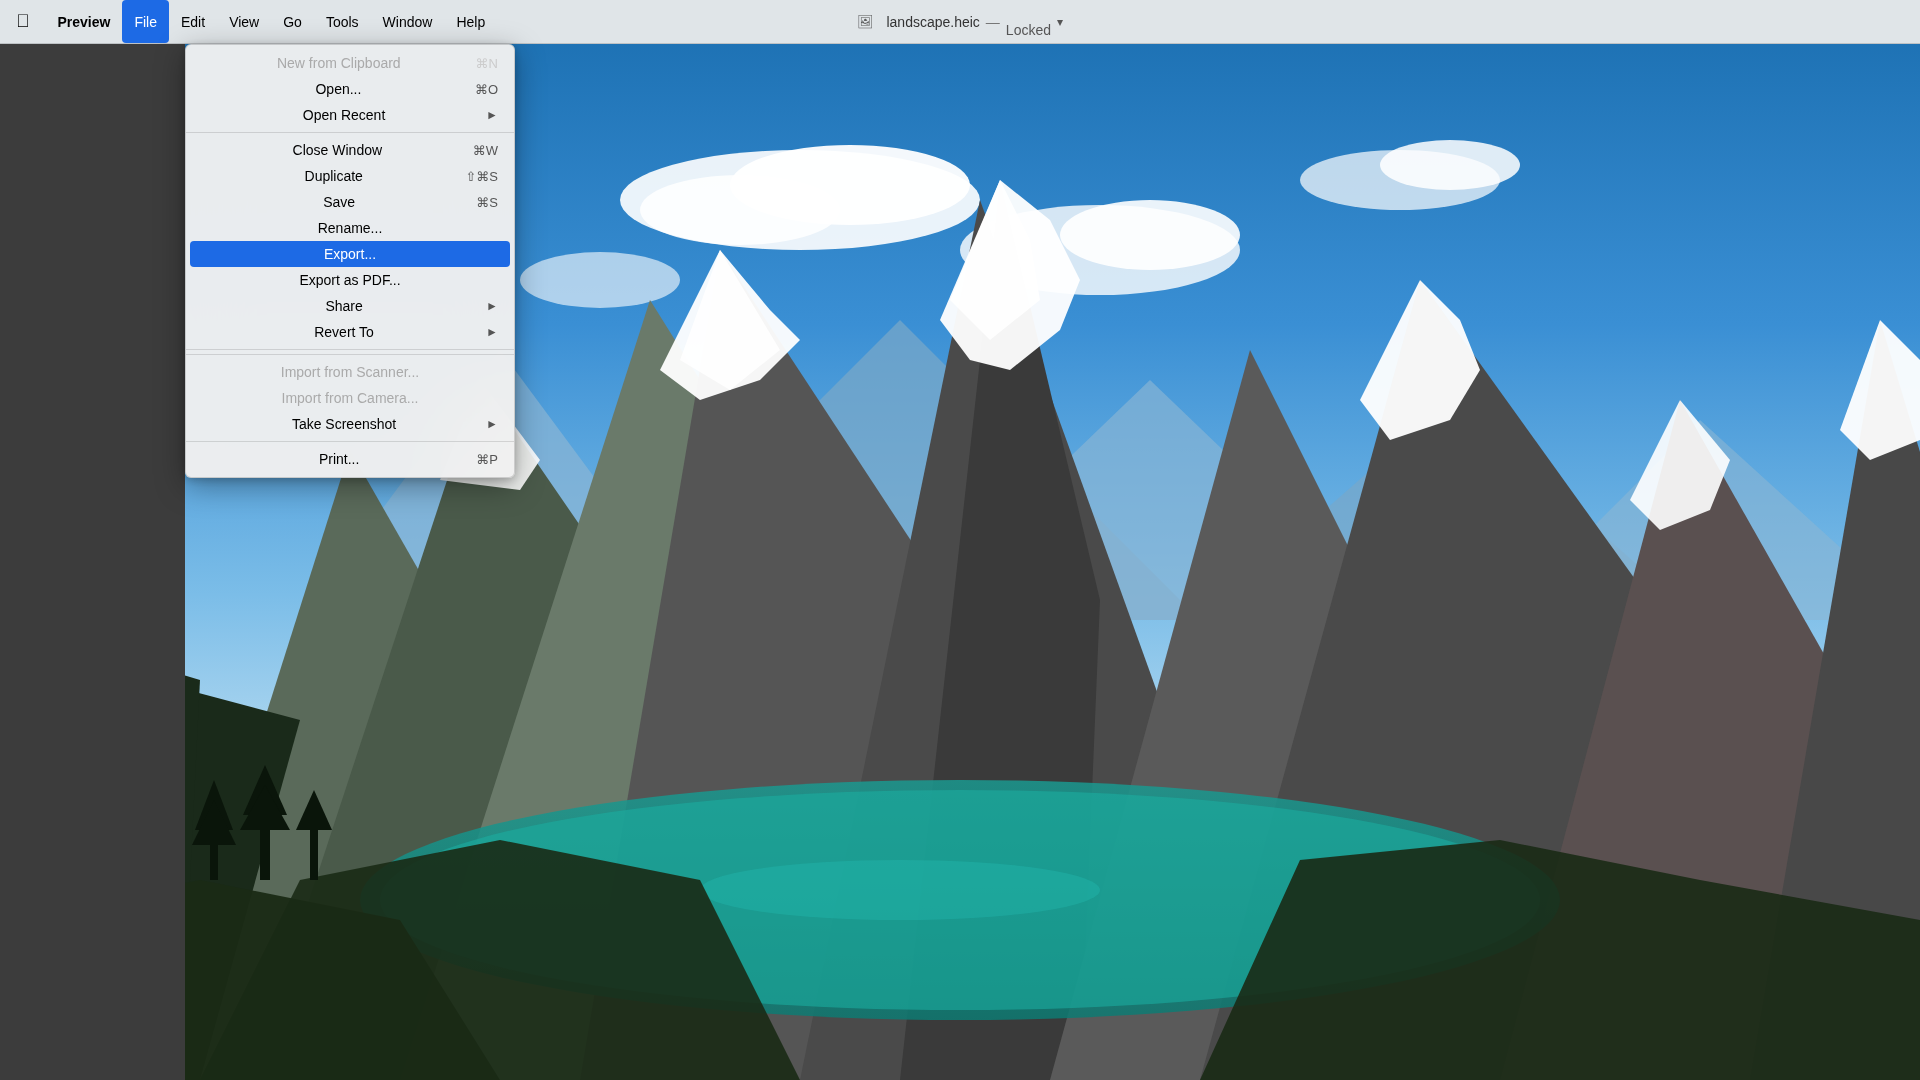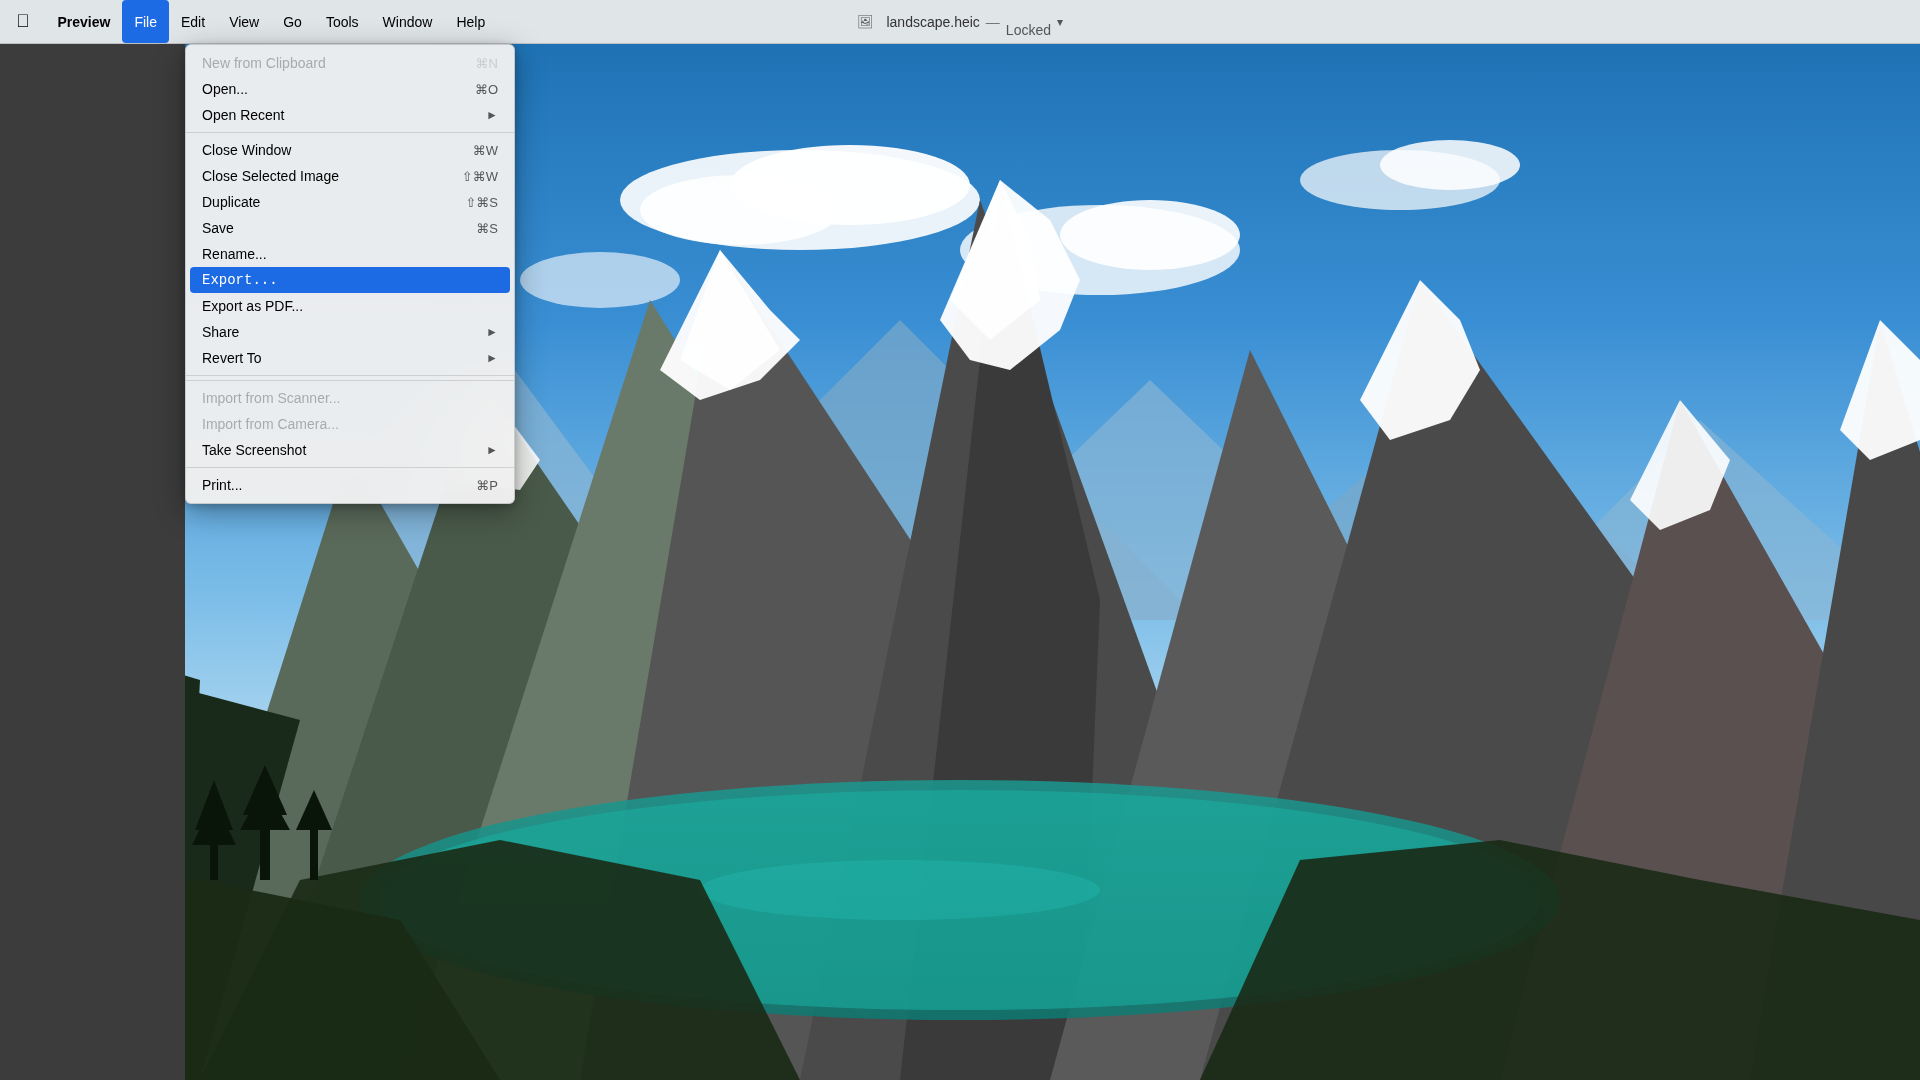--- a/index.html
+++ b/index.html
@@ -112,21 +112,20 @@
     .menu-item.disabled {
       color: #aaa;
     }
 
     .menu-item.highlighted {
       background: #1d6ae5;
       color: white;
       border-radius: 4px;
       margin: 0 4px;
       padding: 5px 12px;
-      font-family: Liberation Mono, monospace;
     }
 
     .menu-item .shortcut {
       color: #555;
       font-size: 13px;
       display: flex;
       align-items: center;
       gap: 1px;
     }
 
@@ -140,20 +139,21 @@
     }
 
     .menu-separator {
       height: 1px;
       background: rgba(0,0,0,0.12);
       margin: 4px 0;
     }
 
     .menu-item-label {
       flex: 1;
+      text-align: center;
     }
 
     
     .left-sidebar {
       position: absolute;
       top: 44px;
       left: 0;
       width: 185px;
       height: calc(100% - 44px);
       background: #3c3c3c;
@@ -315,24 +315,20 @@
     <span class="arrow">►</span>
   </div>
 
   <div class="menu-separator"></div>
 
   <div class="menu-item">
     <span class="menu-item-label">Close Window</span>
     <span class="shortcut">⌘W</span>
   </div>
 
-  <div class="menu-item">
-    <span class="menu-item-label">Close Selected Image</span>
-    <span class="shortcut">⇧⌘W</span>
-  </div>
 
   <div class="menu-item">
     <span class="menu-item-label">Duplicate</span>
     <span class="shortcut">⇧⌘S</span>
   </div>
 
   <div class="menu-item">
     <span class="menu-item-label">Save</span>
     <span class="shortcut">⌘S</span>
   </div>

